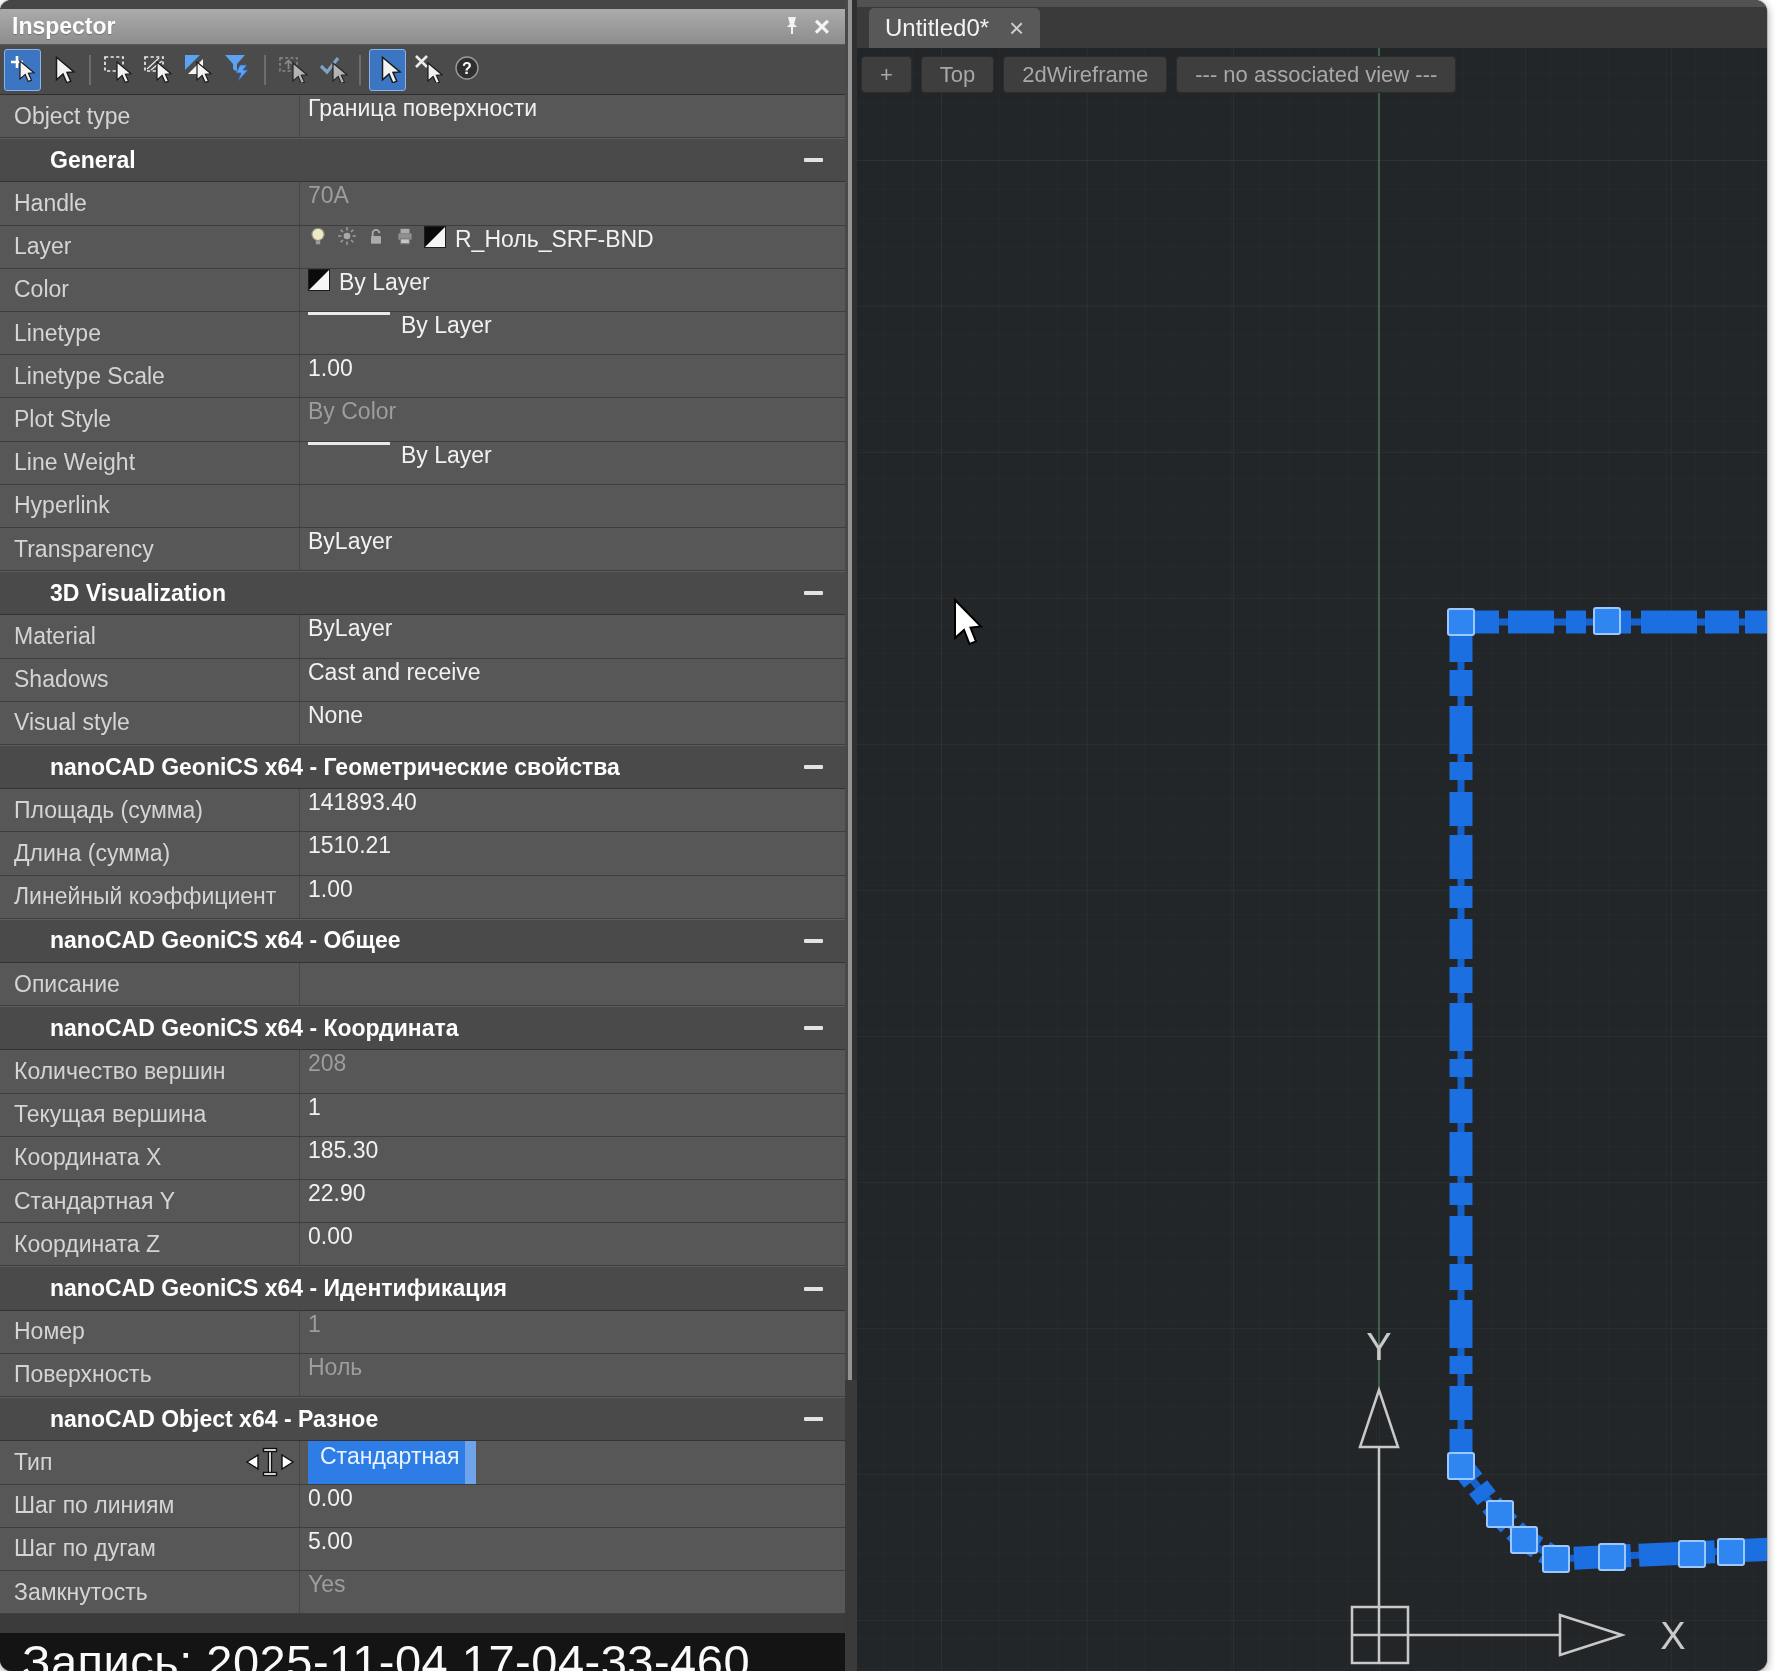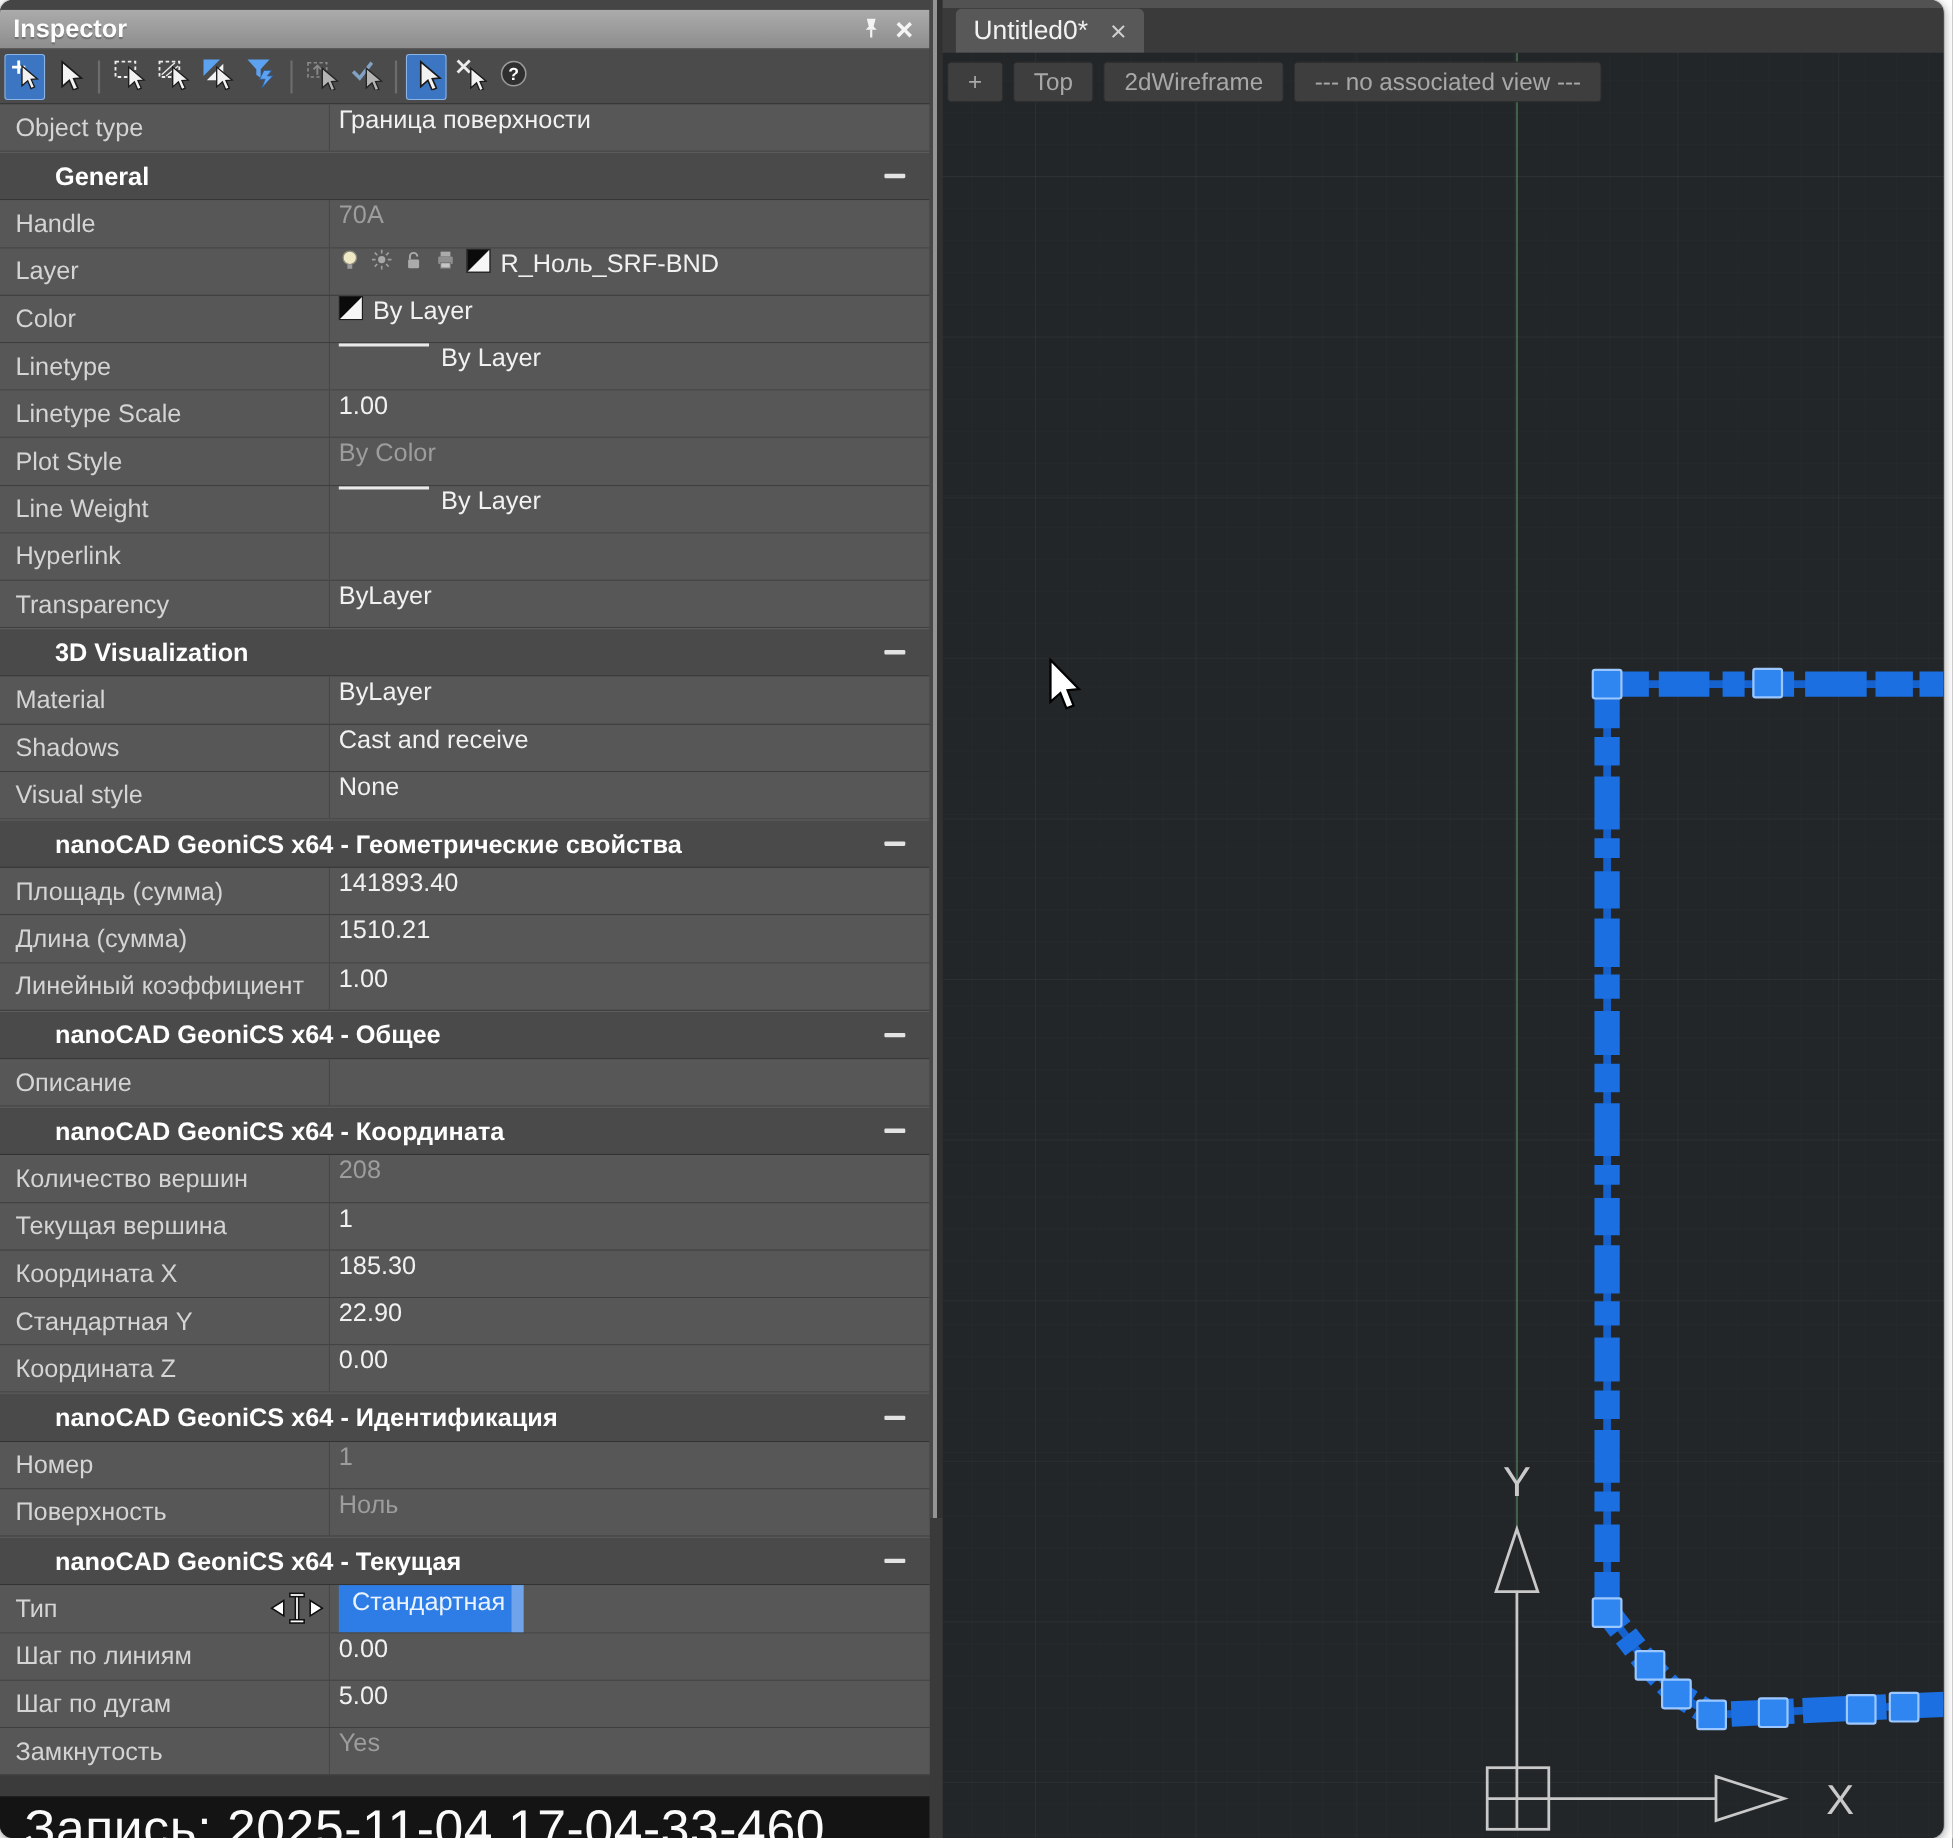--- a/index.html
+++ b/index.html
@@ -377,21 +377,21 @@
             <span>1</span>
           </div>
         </div>
         <div class="prow">
           <div class="plabel">Поверхность</div>
           <div class="pvalue dim">
             <span>Ноль</span>
           </div>
         </div>
         <div class="srow">
-          <span class="slabel">nanoCAD GeoniCS x64 - Текущая</span>
+          <span class="slabel">nanoCAD Object x64 - Разное</span>
           <span class="collapse-btn"></span>
         </div>
         <div class="prow">
           <div class="plabel">Тип</div>
           <div class="pvalue">
             <span class="sel-text">Стандартная</span>
           </div>
         </div>
         <div class="prow">
           <div class="plabel">Шаг по линиям</div>

